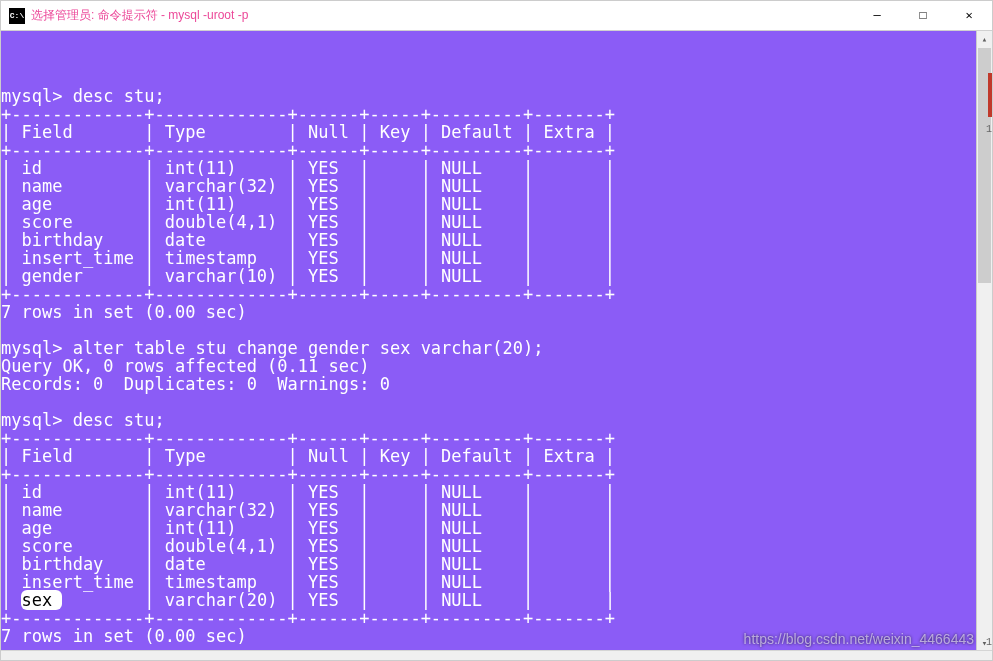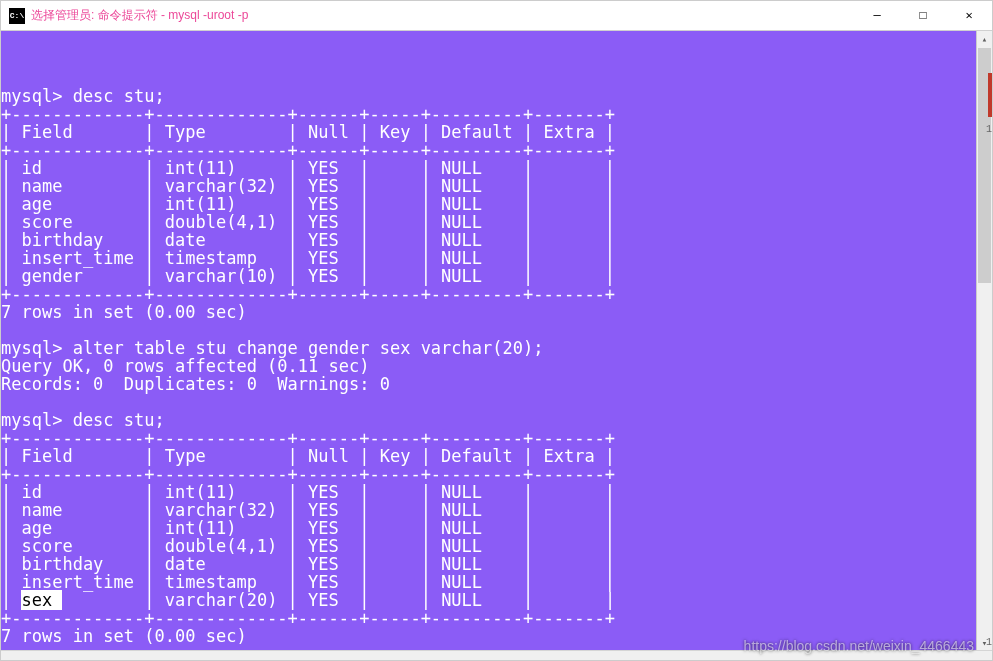--- a/index.html
+++ b/index.html
@@ -116,20 +116,21 @@
       align-items: center;
       justify-content: center;
       font-size: 9px;
       color: #606060;
     }
     .scrollbar-arrow.up { top: 0; }
     .scrollbar-arrow.down { bottom: 0; }
     .highlight {
       background: #fff;
       color: #000;
+      border-radius: 6px;
     }
     .red-tab {
       position: absolute;
       right: 0px;
       top: 72px;
       width: 4px;
       height: 44px;
       background: #c0392b;
     }
     .side-num {
@@ -143,21 +144,21 @@
       bottom: 0;
       left: 0;
       right: 0;
       height: 10px;
       background: #f0f0f0;
       border-top: 1px solid #d5d5d5;
     }
     .watermark {
       position: absolute;
       right: 18px;
-      bottom: 6px;
+      bottom: 13px;
       color: rgba(255,255,255,0.55);
       font-family: Arial, sans-serif;
       font-size: 14px;
       text-shadow: 0 0 3px rgba(0,0,0,0.7);
       z-index: 5;
     }
   </style>
 </head>
 <body>
 

